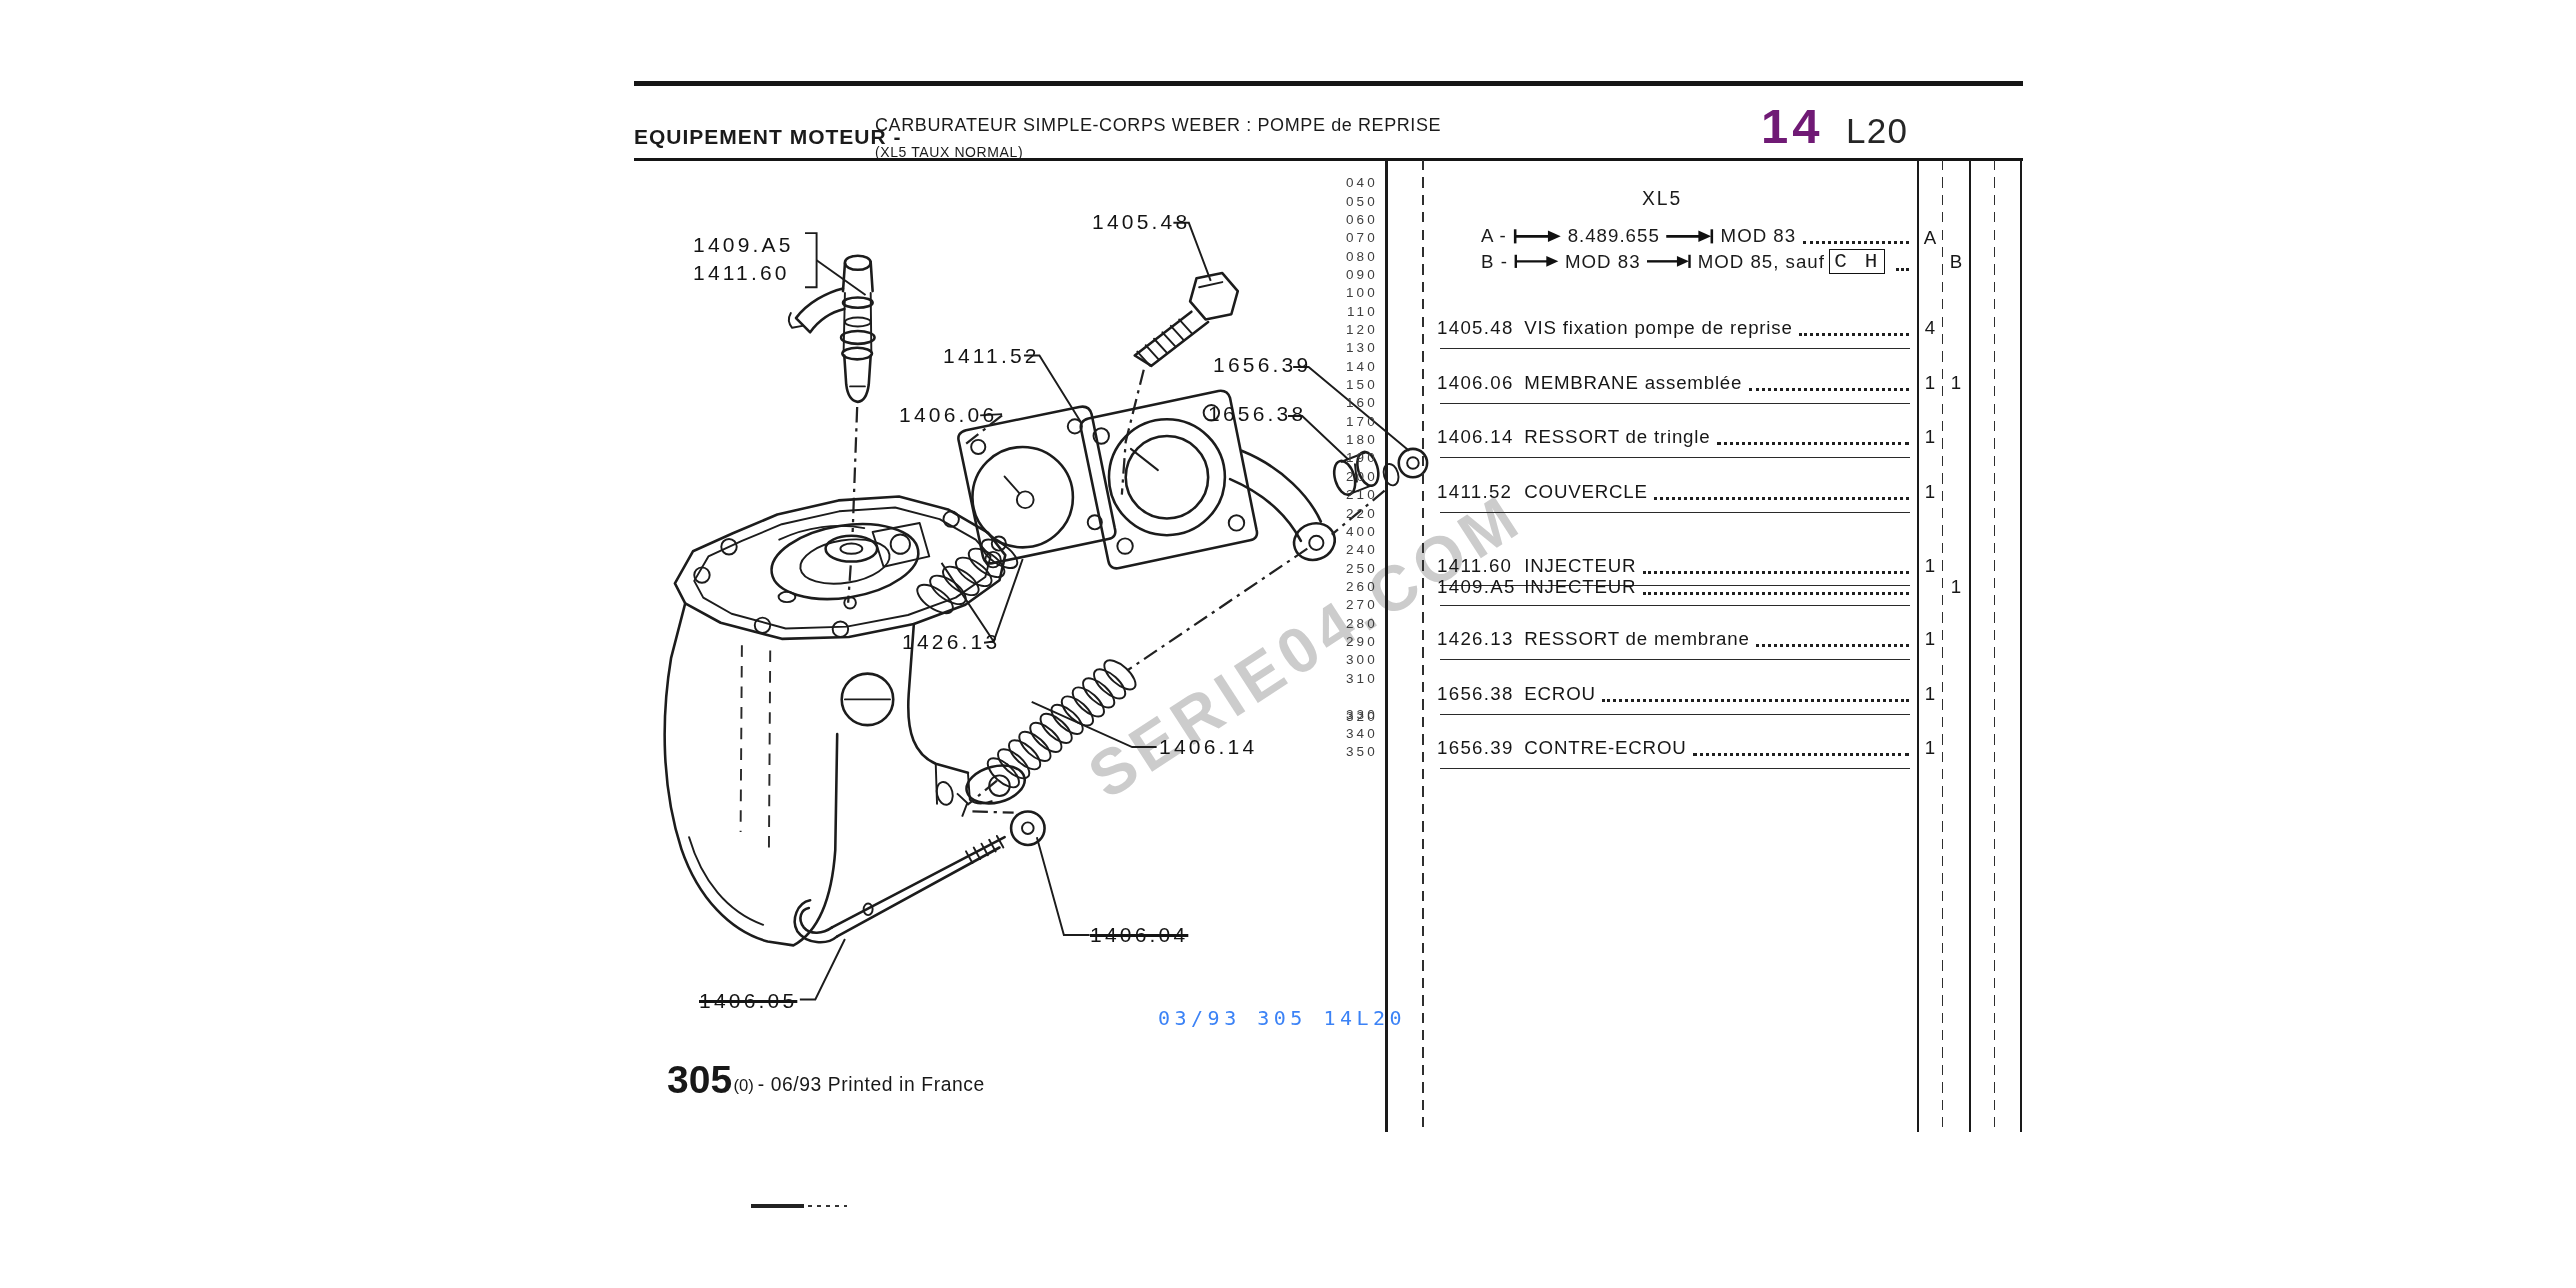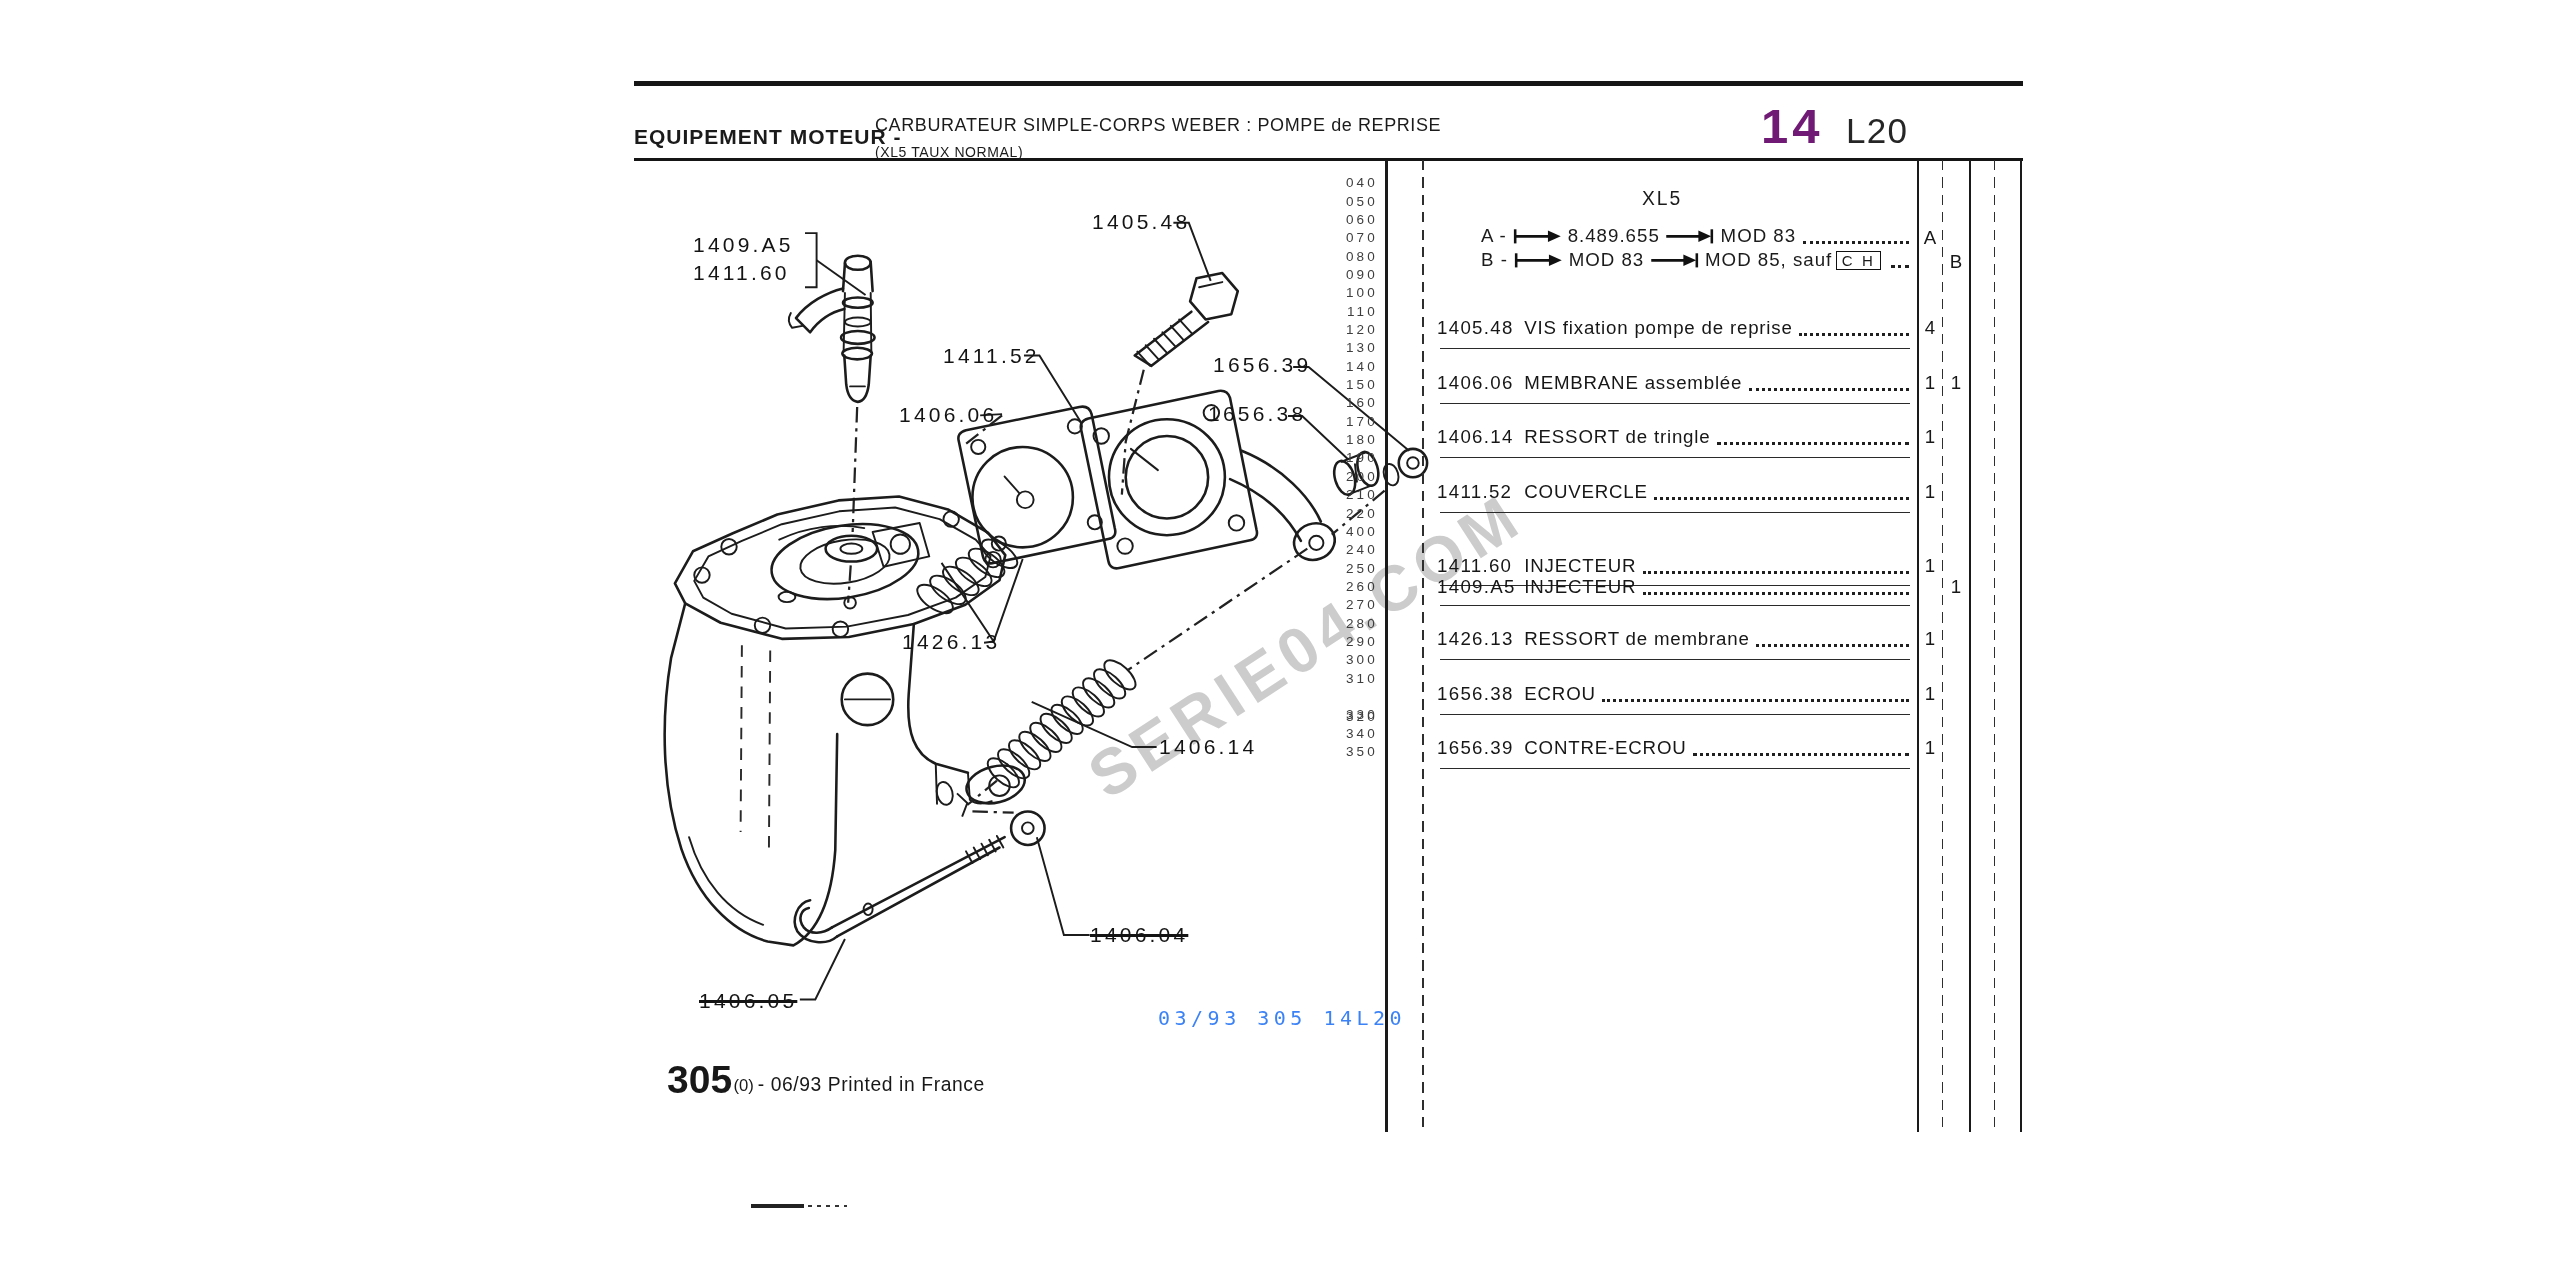--- a/index.html
+++ b/index.html
@@ -26,21 +26,21 @@
   .pnum{width:77px;letter-spacing:1.3px;white-space:nowrap;}
   .pdesc{padding-left:10.3px;white-space:nowrap;}
   .dots{flex:1;border-bottom:3.2px dotted #1f1f1f;margin:0 1.3px 3.2px 6.4px;min-width:13px;}
   .rowline{position:absolute;left:1440px;width:470px;height:1.3px;background:#2a2a2a;}
   .qty{position:absolute;width:26px;text-align:center;font-size:18.7px;color:#171717;}
   .model{position:absolute;left:1642px;top:188px;font-size:19.3px;letter-spacing:1.9px;}
   .aprow{position:absolute;left:1481px;width:429px;display:flex;align-items:center;
          font-size:18.7px;letter-spacing:1px;white-space:nowrap;}
   .aprow .dots{align-self:flex-end;}
   .arrow-ico{margin:0 6.4px;}
-  .flagbox{border:1.9px solid #111;padding:0 4.5px;font-size:15px;letter-spacing:2.6px;margin:0 3.9px;}
+  .flagbox{border:1.9px solid #111;padding:0 4.5px;font-size:21px;letter-spacing:2.6px;margin:0 3.9px;font-family:Liberation Mono, monospace;}
   
   .dlabel{position:absolute;font-size:21px;letter-spacing:3.2px;color:#141414;white-space:nowrap;}
   .struck{text-decoration:line-through;text-decoration-thickness:2.6px;}
   #watermark{position:absolute;left:1056px;top:612px;width:489px;text-align:center;
              font-size:64px;font-weight:bold;letter-spacing:6.4px;color:#8f8f8f;opacity:.45;
              transform:rotate(-33deg);}
   #plate-ref{position:absolute;left:1158px;top:1006px;font-size:20px;letter-spacing:4.5px;
              font-family:"DejaVu Sans Mono",monospace;color:#3b82f6;}
   
   #footer{position:absolute;left:667px;top:1060px;display:flex;align-items:flex-end;color:#181818;}

